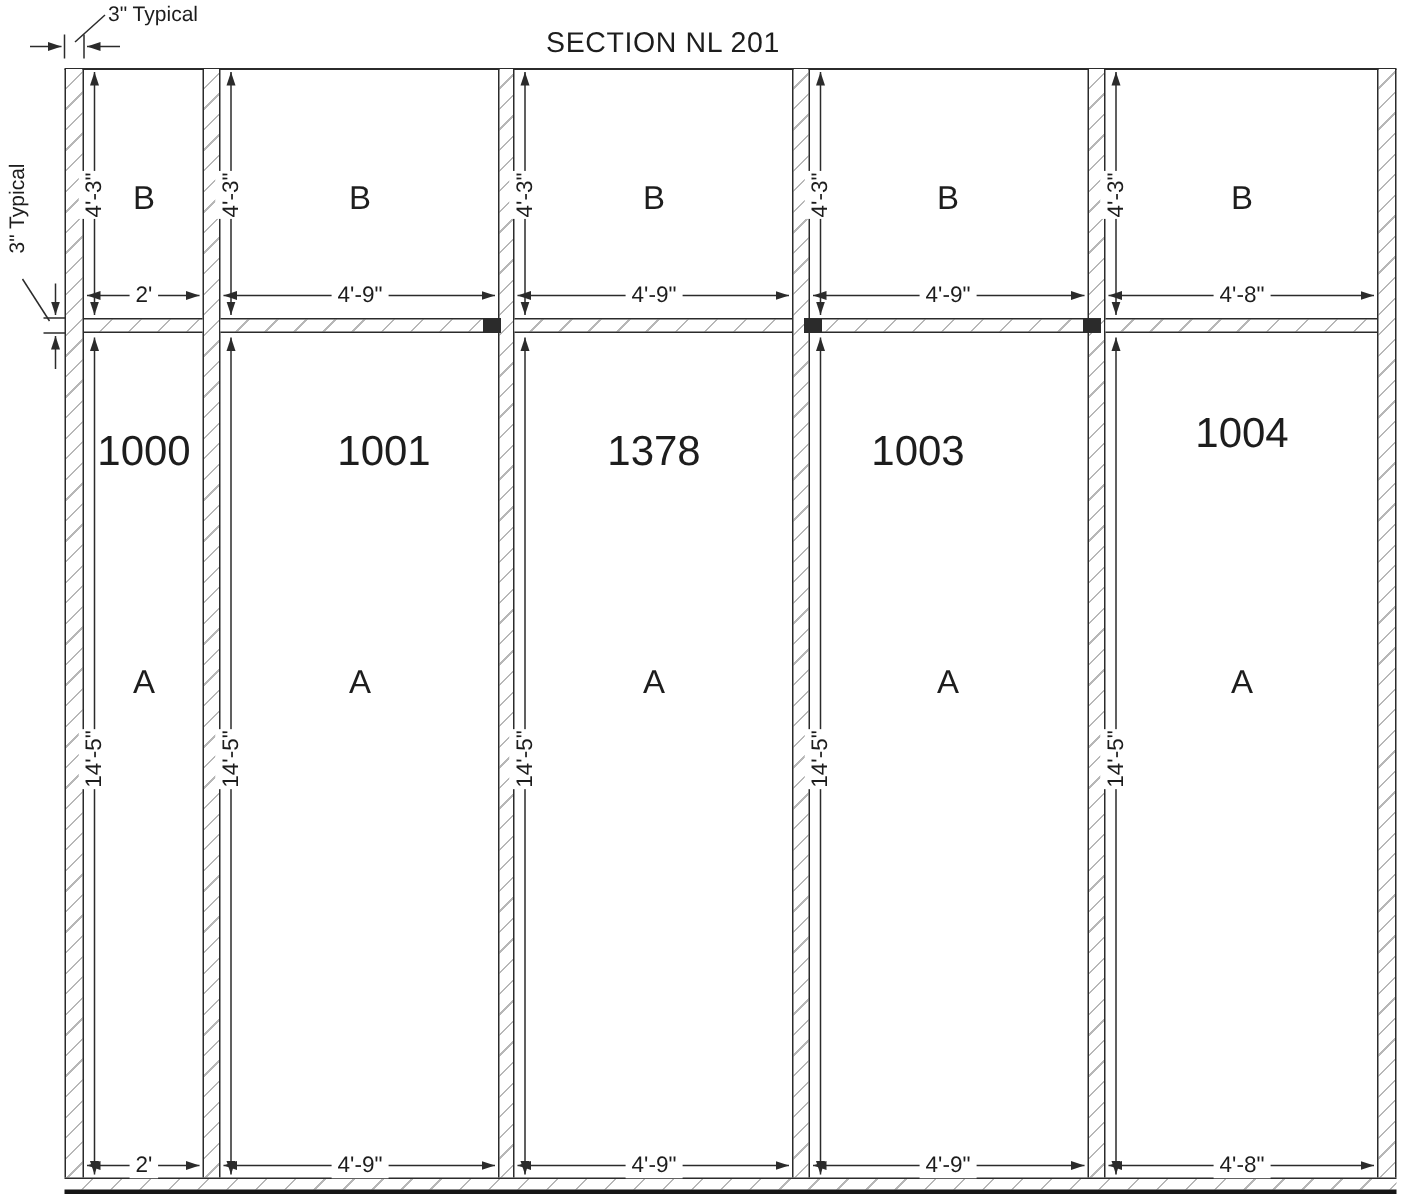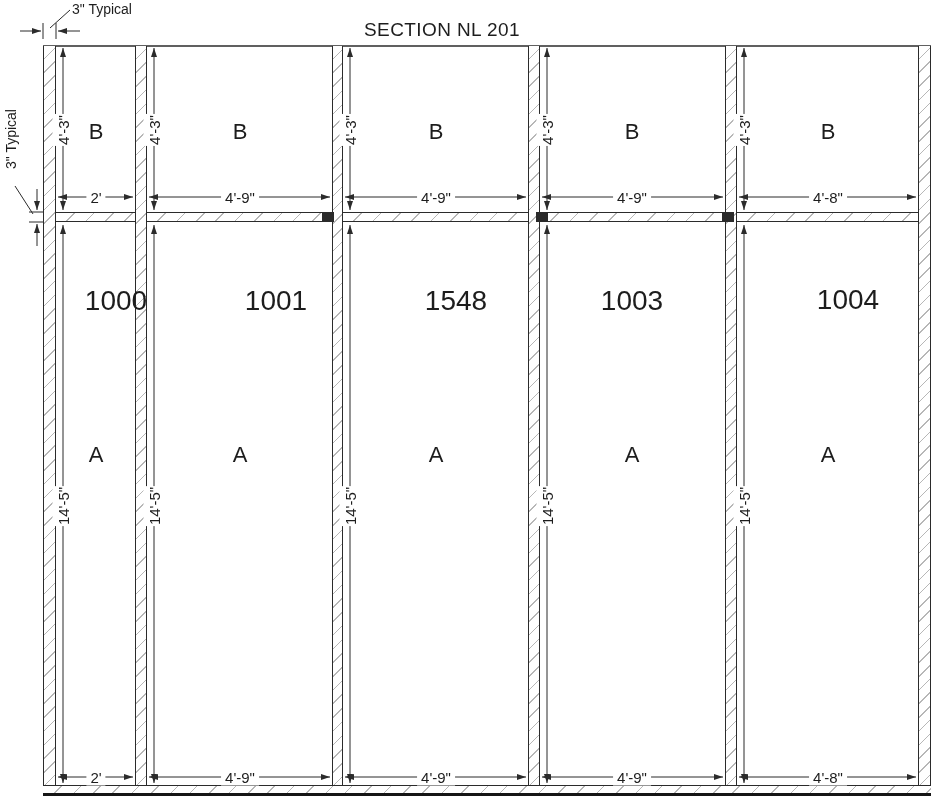--- a/index.html
+++ b/index.html
@@ -14,21 +14,21 @@
         border-top:1px solid #2b2b2b;border-bottom:1px solid #2b2b2b;
         background:repeating-linear-gradient(135deg,#ffffff 0 12.6px,#b7b7b7 12.6px 13.7px);}
   .bottom-band{position:absolute;left:43px;top:785px;width:888px;height:11px;box-sizing:border-box;
         border-top:1px solid #2b2b2b;border-bottom:3px solid #161616;
         background:repeating-linear-gradient(135deg,#ffffff 0 12.6px,#b7b7b7 12.6px 13.7px);}
   .jblock{position:absolute;top:212px;width:12px;height:10px;background:#2b2b2b;}
 
   
   .lbl{position:absolute;transform:translate(-50%,-50%);line-height:1;white-space:nowrap;}
   .reg{font-size:22px;}
-  .num{font-size:28px;margin-left:20px;}
+  .num{font-size:28px;}
   .dimh{font-size:15px;background:#fff;padding:1px 4px;}
   .dimv{font-size:15px;background:#fff;padding:3px 1px;transform:translate(-50%,-50%) rotate(-90deg);}
   .ttl{font-size:19px;letter-spacing:.4px;}
   .typ{font-size:14px;}
   .typv{font-size:14px;transform:translate(-50%,-50%) rotate(-90deg);}
 </style>
 </head>
 <body>
 
 <div class="canvas">
@@ -114,34 +114,34 @@
   <div class="lbl dimv" style="left:154px;top:130px">4'-3"</div>
   <div class="lbl dimh" style="left:240px;top:197px">4'-9"</div>
   <div class="lbl num" style="left:256px;top:301px">1001</div>
   <div class="lbl reg" style="left:240px;top:455px">A</div>
   <div class="lbl dimv" style="left:154px;top:506px">14'-5"</div>
   <div class="lbl dimh" style="left:240px;top:777px">4'-9"</div>
 
   <div class="lbl reg" style="left:436px;top:132px">B</div>
   <div class="lbl dimv" style="left:350px;top:130px">4'-3"</div>
   <div class="lbl dimh" style="left:436px;top:197px">4'-9"</div>
-  <div class="lbl num" style="left:436px;top:301px">1548</div>
+  <div class="lbl num" style="left:436px;top:301px">1378</div>
   <div class="lbl reg" style="left:436px;top:455px">A</div>
   <div class="lbl dimv" style="left:350px;top:506px">14'-5"</div>
   <div class="lbl dimh" style="left:436px;top:777px">4'-9"</div>
 
   <div class="lbl reg" style="left:632px;top:132px">B</div>
   <div class="lbl dimv" style="left:547px;top:130px">4'-3"</div>
   <div class="lbl dimh" style="left:632px;top:197px">4'-9"</div>
   <div class="lbl num" style="left:612px;top:301px">1003</div>
   <div class="lbl reg" style="left:632px;top:455px">A</div>
   <div class="lbl dimv" style="left:547px;top:506px">14'-5"</div>
   <div class="lbl dimh" style="left:632px;top:777px">4'-9"</div>
 
   <div class="lbl reg" style="left:828px;top:132px">B</div>
   <div class="lbl dimv" style="left:744px;top:130px">4'-3"</div>
   <div class="lbl dimh" style="left:828px;top:197px">4'-8"</div>
-  <div class="lbl num" style="left:828px;top:300px">1004</div>
+  <div class="lbl num" style="left:828px;top:289px">1004</div>
   <div class="lbl reg" style="left:828px;top:455px">A</div>
   <div class="lbl dimv" style="left:744px;top:506px">14'-5"</div>
   <div class="lbl dimh" style="left:828px;top:777px">4'-8"</div>
 
 </div>
 
 </body></html>

